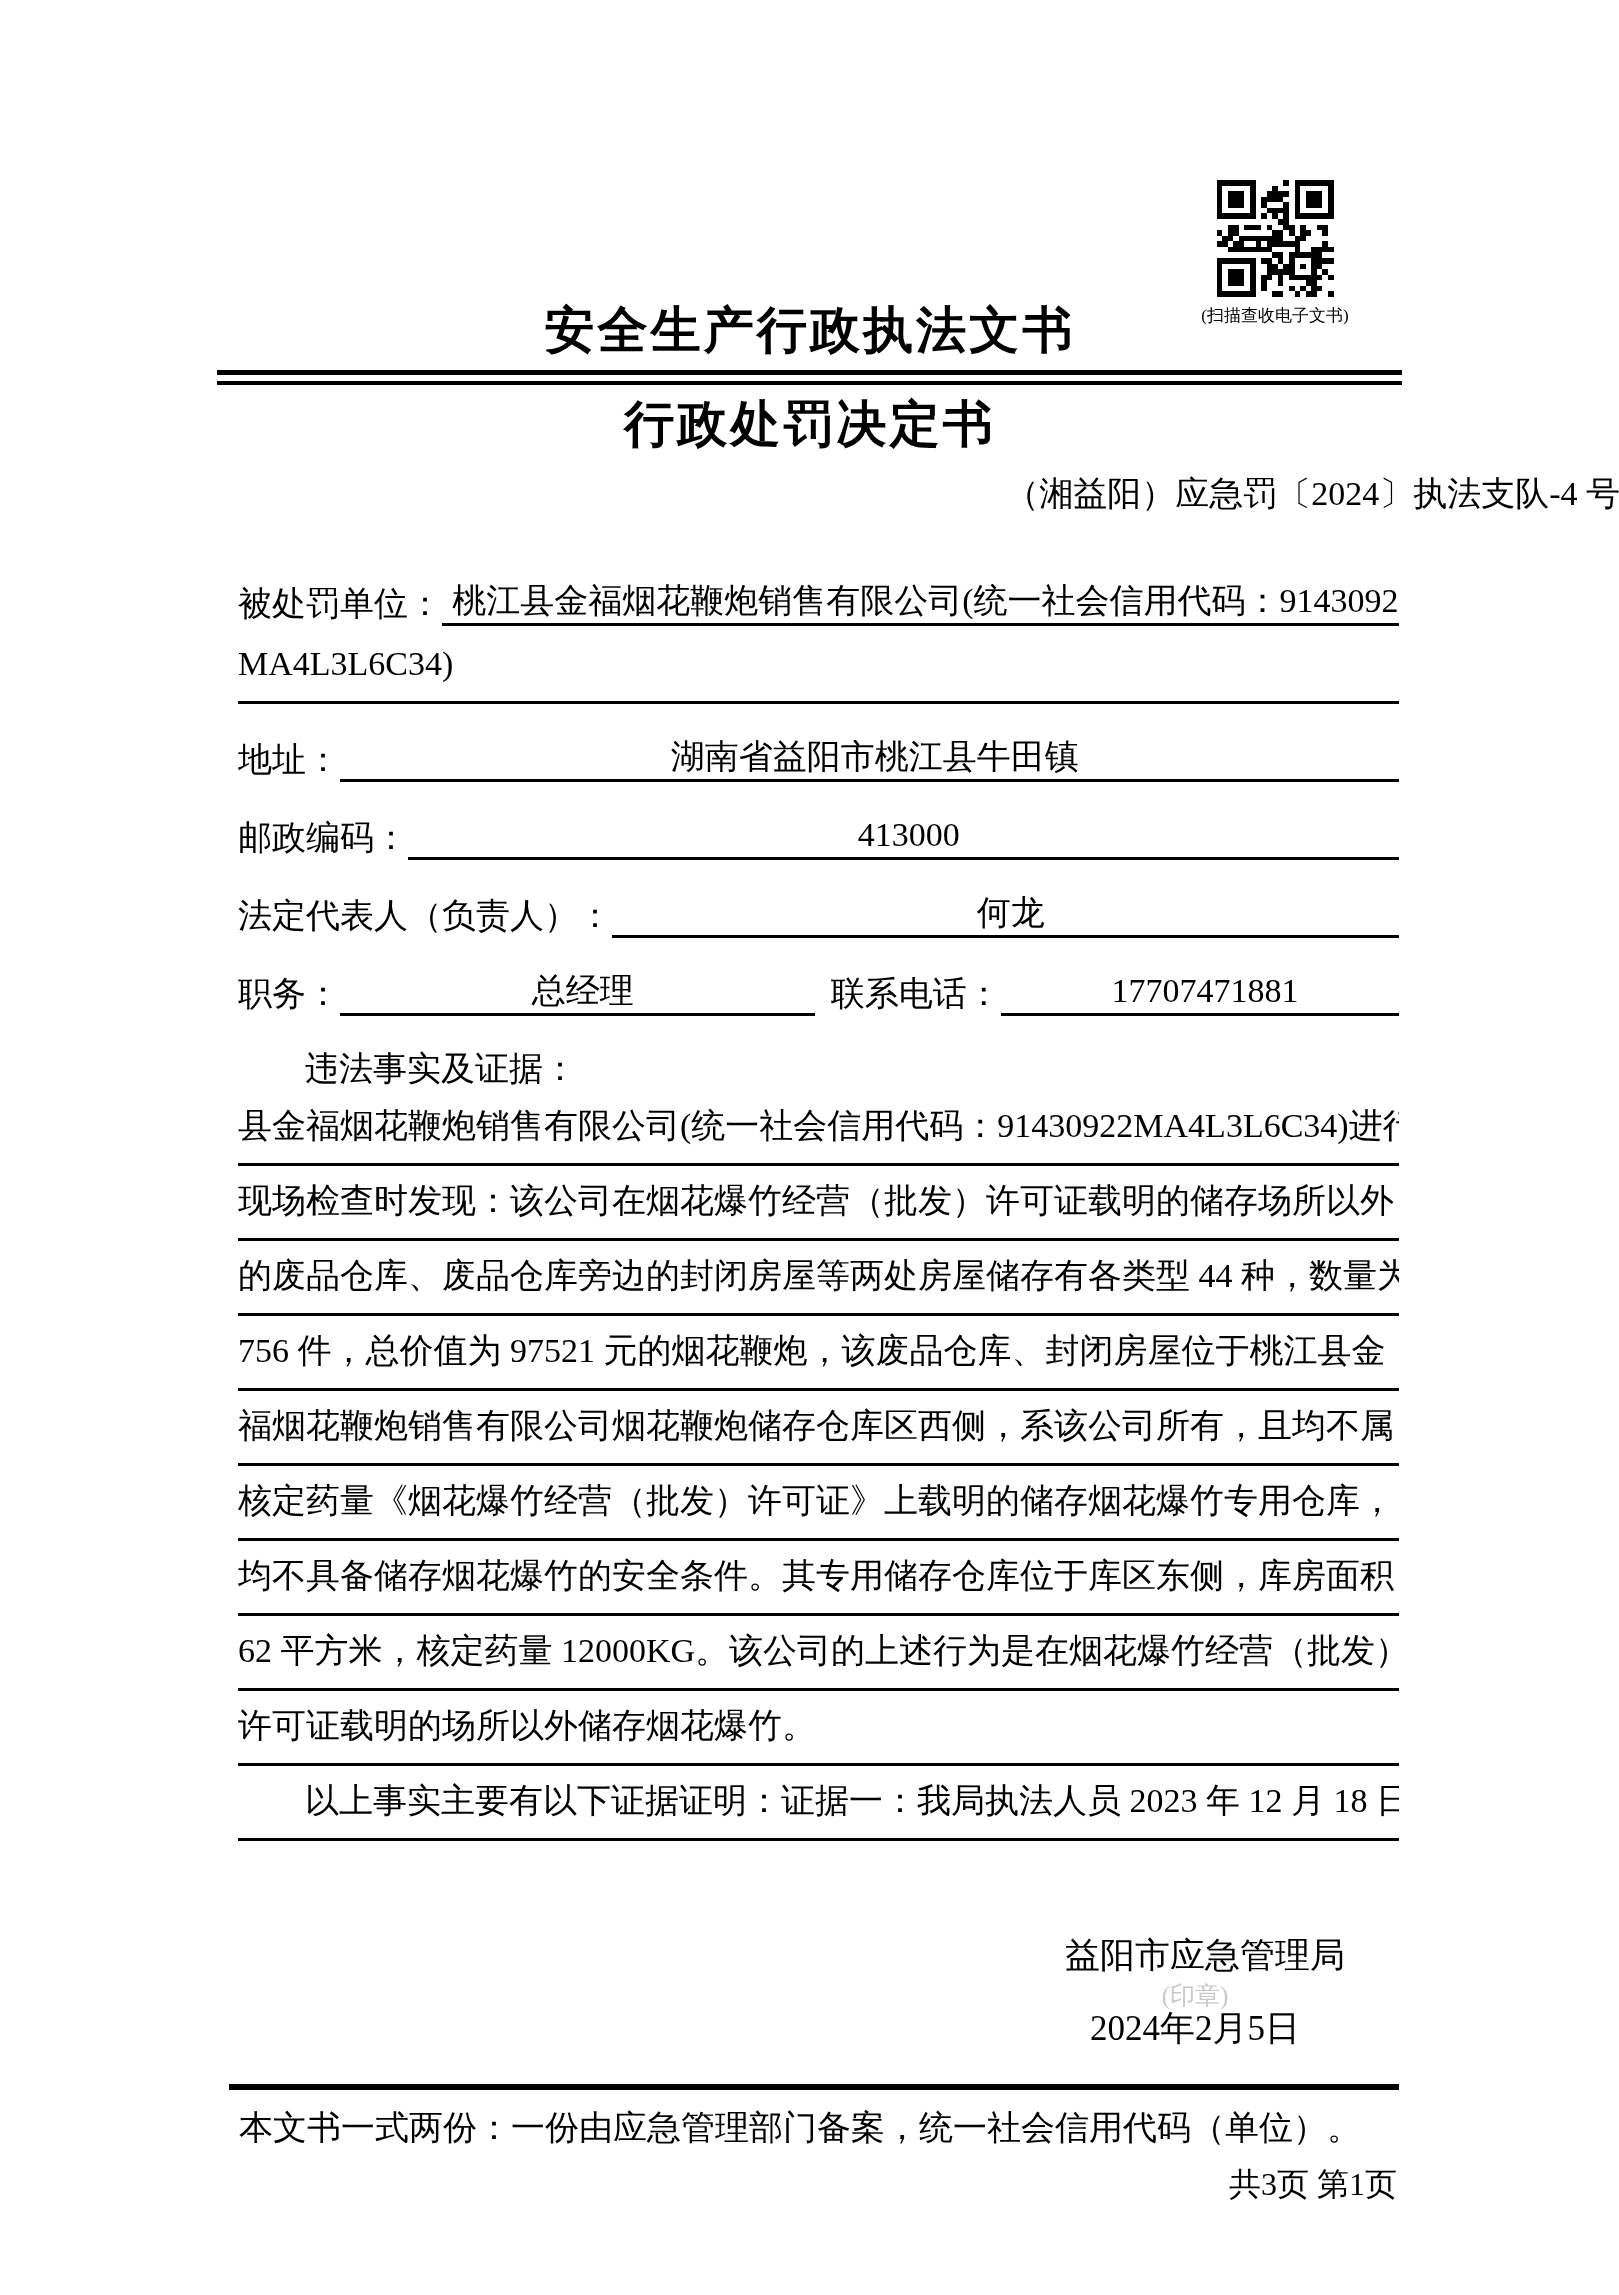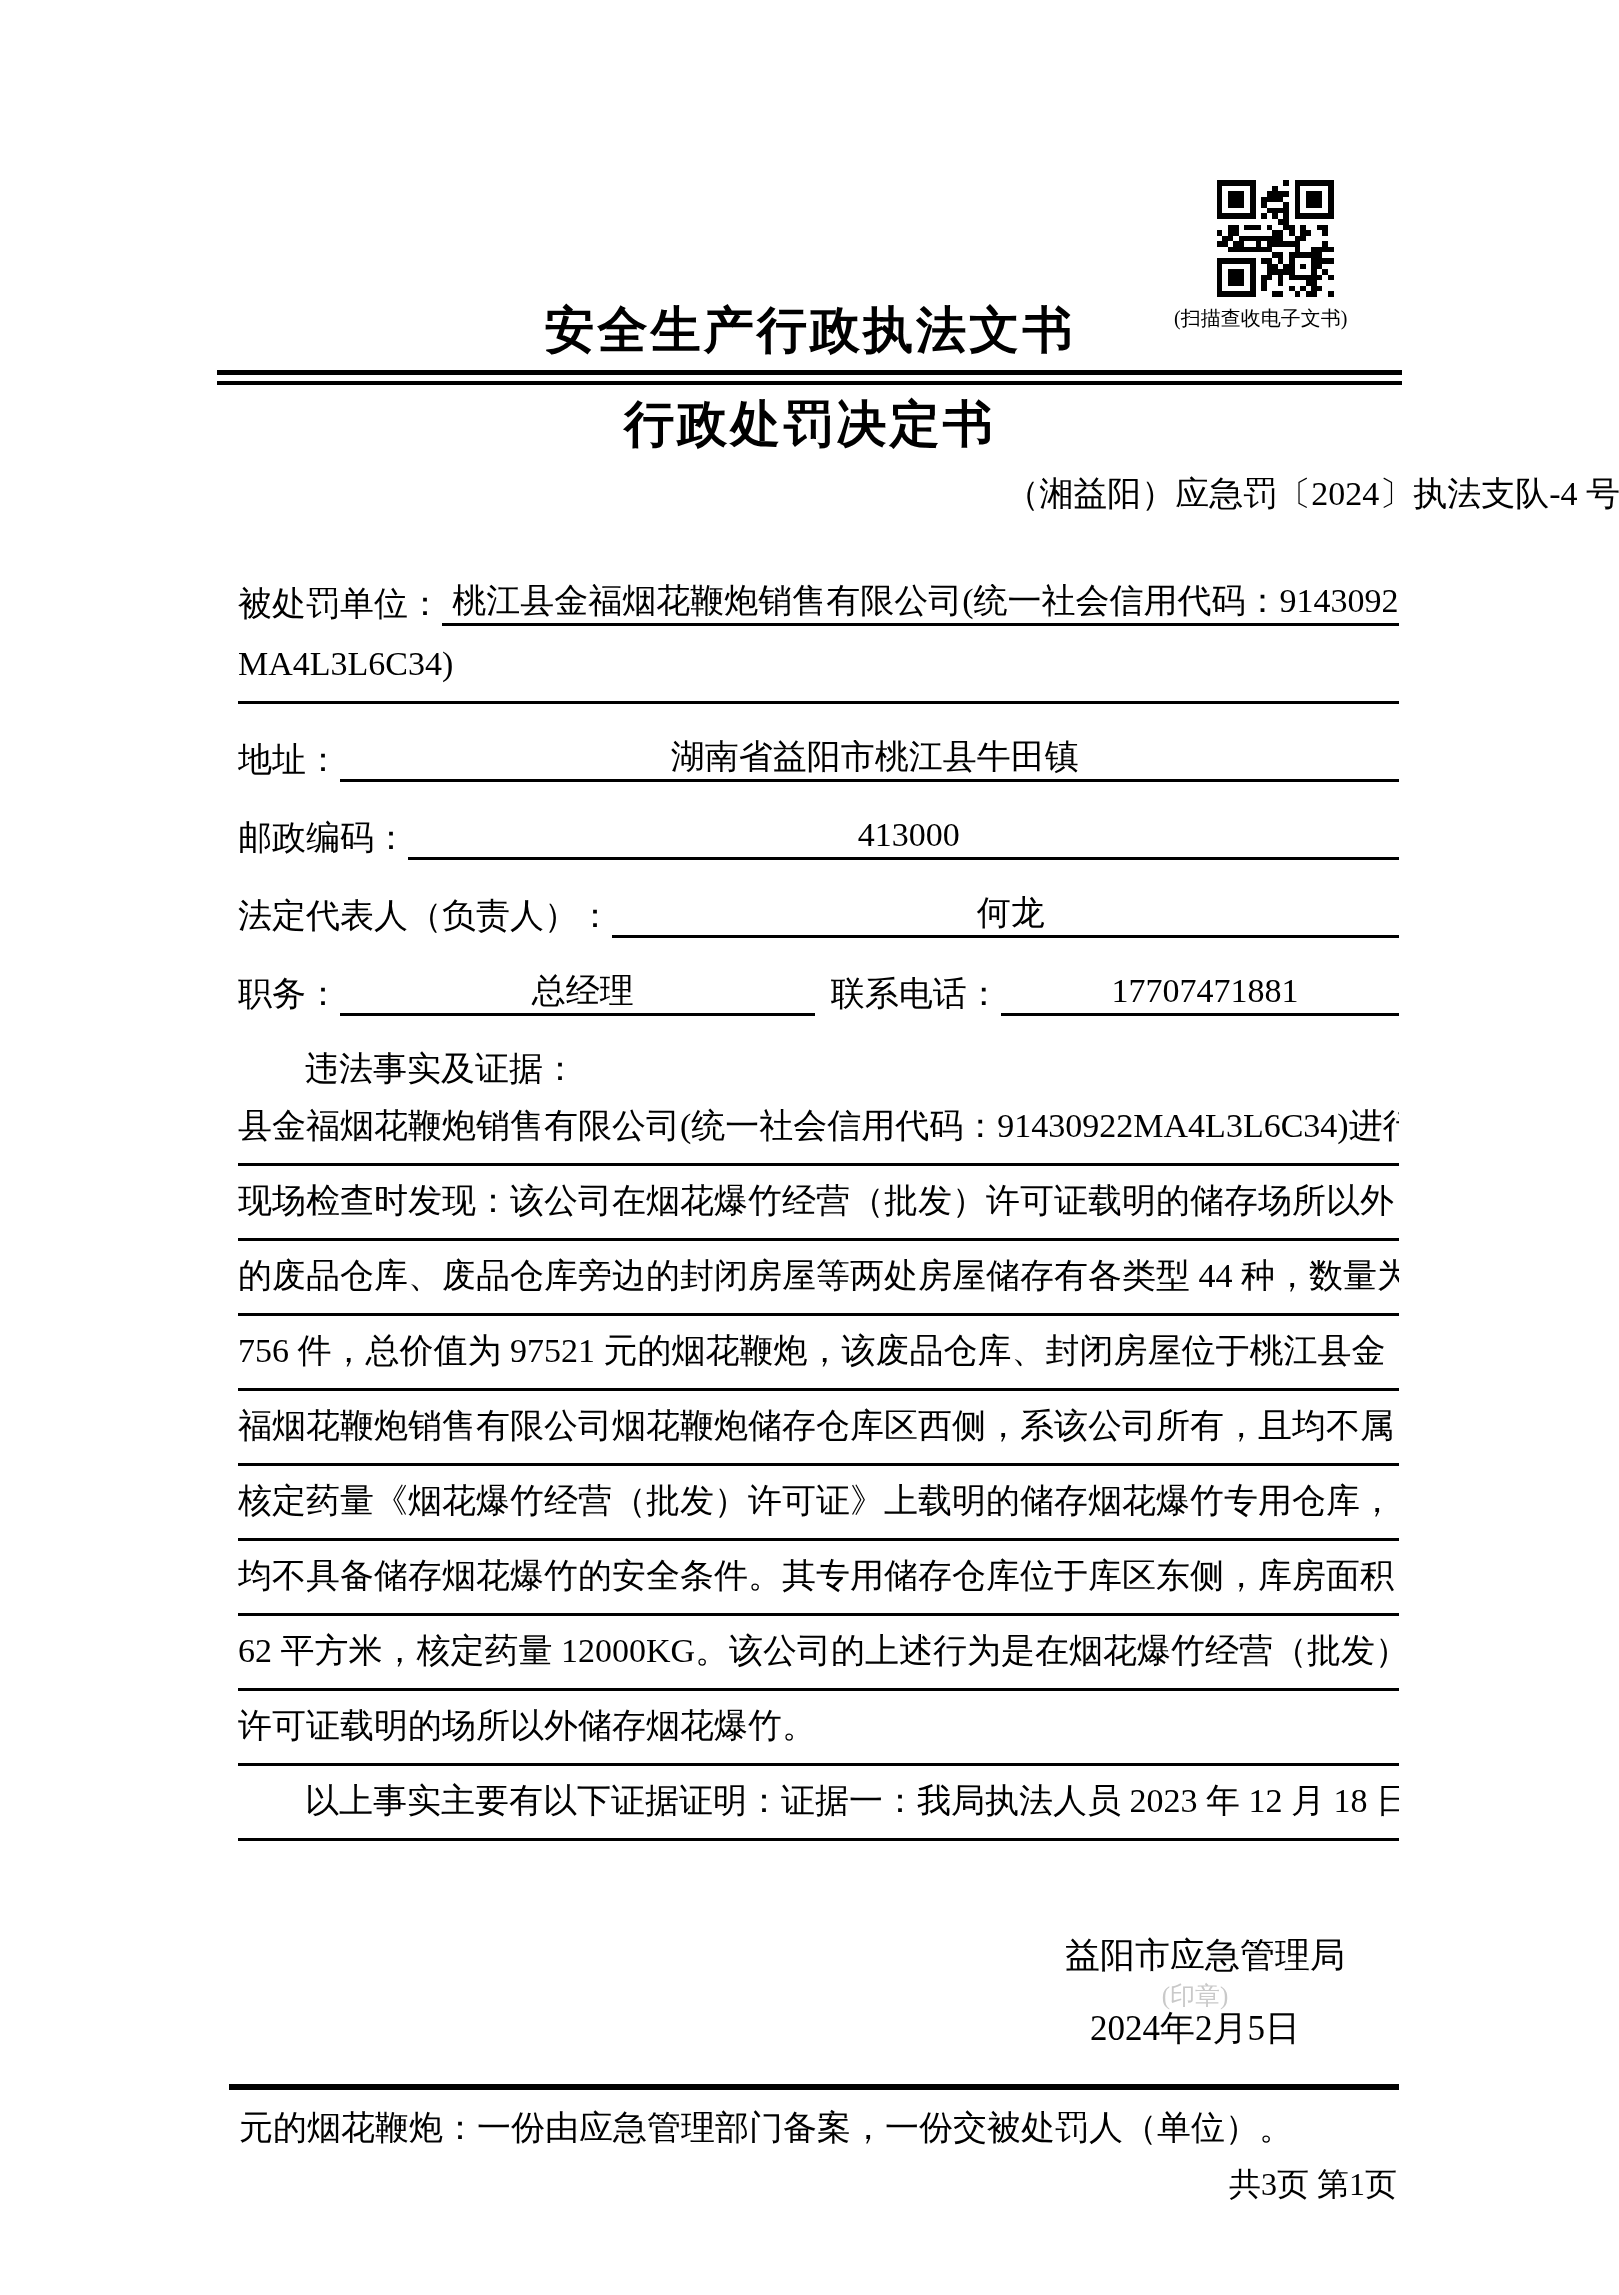--- a/index.html
+++ b/index.html
@@ -8,21 +8,21 @@
     width:1620px;height:2295px;
     background:#ffffff;
     color:#000;
     font-family:"Liberation Serif","DejaVu Serif",serif;
     overflow:hidden;
   }
   
   .qr-wrap{position:absolute;left:1214px;top:180px;width:122px;height:117px;}
   .qr-caption{
     position:absolute;left:1174px;top:306px;width:202px;
-    font-size:20px;line-height:1.2;white-space:nowrap;
+    text-align:center;font-size:17px;line-height:1.2;white-space:nowrap;
   }
   .title1{
     position:absolute;left:0;top:303px;width:100%;
     text-align:center;font-size:50px;font-weight:700;letter-spacing:3.1px;
     line-height:1.1;
   }
   .double-rule{position:absolute;left:217px;width:1185px;}
   .double-rule .r1{height:4.7px;background:#000;}
   .double-rule .r2{height:4.1px;background:#000;margin-top:6.2px;}
   .title2{
@@ -395,17 +395,17 @@
       <span class="indent">以上事实主要有以下证据证明：证据一：我局执法人员 2023 年 12 月 18 日</span>
     </div>
 
   </div>
 
   <div class="sig sig-agency">益阳市应急管理局</div>
   <div class="sig sig-seal">(印章)</div>
   <div class="sig sig-date">2024年2月5日</div>
 
   <div class="footer-rule"></div>
-  <div class="footer-note">元的烟花鞭炮：一份由应急管理部门备案，一份交被处罚人（单位）。</div>
+  <div class="footer-note">本文书一式两份：一份由应急管理部门备案，统一社会信用代码（单位）。</div>
   <div class="pagination">共3页 第1页</div>
 
 </div>
 
 
 </body></html>

